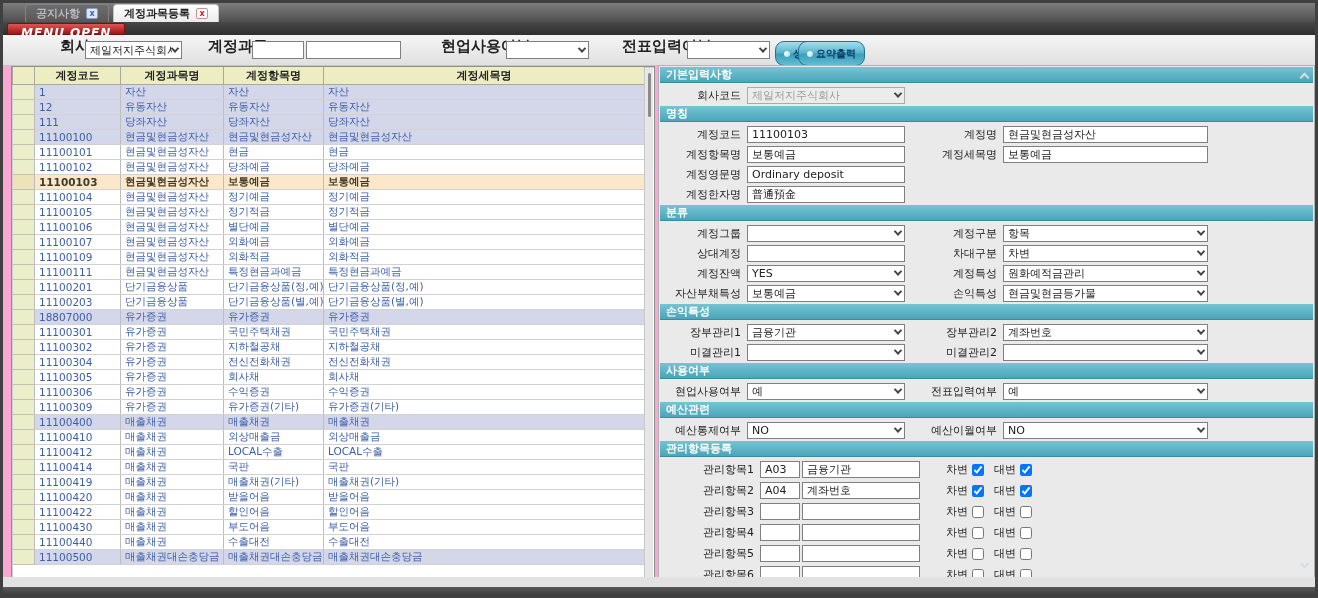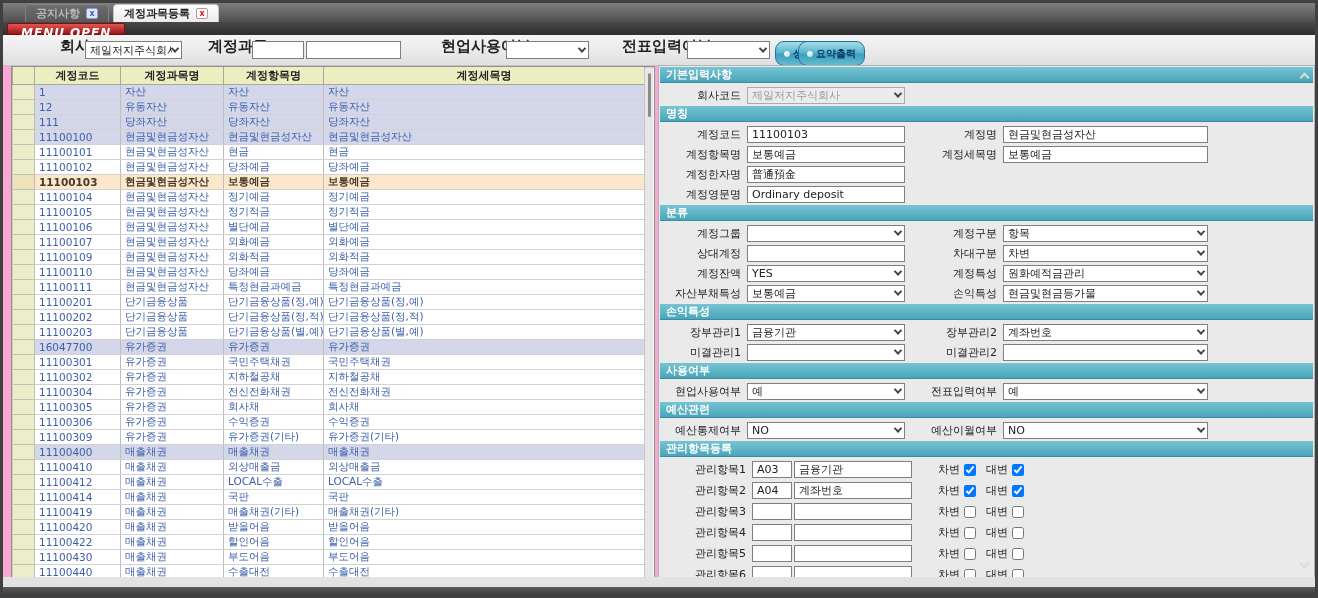--- a/index.html
+++ b/index.html
@@ -73,21 +73,21 @@
   
   .panel { position:absolute; top:62px; left:655px; width:657px; height:516px;
            background:#eaeaea; border:1px solid #b2b2b2; overflow:hidden; }
   .shdr { height:16px; background:linear-gradient(#76c4d2,#4aa5ba); color:#fff; font-size:11px;
           font-weight:bold; line-height:16px; padding-left:6px; margin:1px 1px 2px 1px;
           border-bottom:1px solid #3d8ba0; }
   .prow { display:grid; grid-template-columns:70px 158px 86px 205px; column-gap:6px;
           align-items:center; height:20px; padding-left:12px; }
   .prow .plbl { font-size:11px; color:#222; text-align:right; white-space:nowrap; }
   .prow .tinput, .prow .sel { width:100%; height:17px; }
-  .mrow { display:flex; align-items:center; height:21px; padding-left:17px; }
+  .mrow { display:flex; align-items:center; height:21px; padding-left:25px; }
   .mrow .plbl { font-size:11px; color:#222; text-align:right; width:70px; flex:none; }
   .mrow .code { width:40px; height:17px; margin-left:6px; }
   .mrow .name { width:118px; height:17px; margin-left:2px; }
   .mrow .dc { font-size:11px; color:#222; margin-left:26px; }
   .mrow .dc2 { font-size:11px; color:#222; margin-left:10px; }
   .mrow input[type=checkbox] { width:12px; height:12px; margin-left:4px; }
   .pscroll { position:absolute; right:3px; width:10px; height:8px; }
   .pscroll .ch { width:7px; height:7px; border-right:2px solid #d7dde0; border-bottom:2px solid #d7dde0; }
   .pscroll.up { top:8px; } .pscroll.up .ch { transform:rotate(-135deg); }
   .pscroll.down { bottom:12px; } .pscroll.down .ch { transform:rotate(45deg); }
@@ -237,56 +237,42 @@
           </tr>
           <tr class="r-plain">
             <td class="rowsel"></td>
             <td>11100109</td>
             <td>현금및현금성자산</td>
             <td>외화적금</td>
             <td>외화적금</td>
           </tr>
           <tr class="r-plain">
             <td class="rowsel"></td>
-            <td>11100110</td>
-            <td>현금및현금성자산</td>
-            <td>당좌예금</td>
-            <td>당좌예금</td>
-          </tr>
-          <tr class="r-plain">
-            <td class="rowsel"></td>
             <td>11100111</td>
             <td>현금및현금성자산</td>
             <td>특정현금과예금</td>
             <td>특정현금과예금</td>
           </tr>
           <tr class="r-plain">
             <td class="rowsel"></td>
             <td>11100201</td>
             <td>단기금융상품</td>
             <td>단기금융상품(정,예)</td>
             <td>단기금융상품(정,예)</td>
           </tr>
           <tr class="r-plain">
             <td class="rowsel"></td>
-            <td>11100202</td>
-            <td>단기금융상품</td>
-            <td>단기금융상품(정,적)</td>
-            <td>단기금융상품(정,적)</td>
-          </tr>
-          <tr class="r-plain">
-            <td class="rowsel"></td>
             <td>11100203</td>
             <td>단기금융상품</td>
             <td>단기금융상품(별,예)</td>
             <td>단기금융상품(별,예)</td>
           </tr>
           <tr class="r-group">
             <td class="rowsel"></td>
-            <td>16047700</td>
+            <td>18807000</td>
             <td>유가증권</td>
             <td>유가증권</td>
             <td>유가증권</td>
           </tr>
           <tr class="r-plain">
             <td class="rowsel"></td>
             <td>11100301</td>
             <td>유가증권</td>
             <td>국민주택채권</td>
             <td>국민주택채권</td>
@@ -423,28 +409,28 @@
       <span class="plbl">계정명</span>
       <input class="tinput" value="현금및현금성자산" style="">
     </div>
     <div class="prow">
       <span class="plbl">계정항목명</span>
       <input class="tinput" value="보통예금" style="">
       <span class="plbl">계정세목명</span>
       <input class="tinput" value="보통예금" style="">
     </div>
     <div class="prow">
+      <span class="plbl">계정영문명</span>
+      <input class="tinput" value="Ordinary deposit" style="">
+      <span></span>
+        <span></span>
+    </div>
+    <div class="prow">
       <span class="plbl">계정한자명</span>
       <input class="tinput" value="普通預金" style="">
-      <span></span>
-        <span></span>
-    </div>
-    <div class="prow">
-      <span class="plbl">계정영문명</span>
-      <input class="tinput" value="Ordinary deposit" style="">
       <span></span>
         <span></span>
     </div>
 
     <div class="shdr">분류</div>
     <div class="prow">
       <span class="plbl">계정그룹</span>
       <div class="sel">
         <span class="sel-text"></span>
         <span class="chev"></span>

